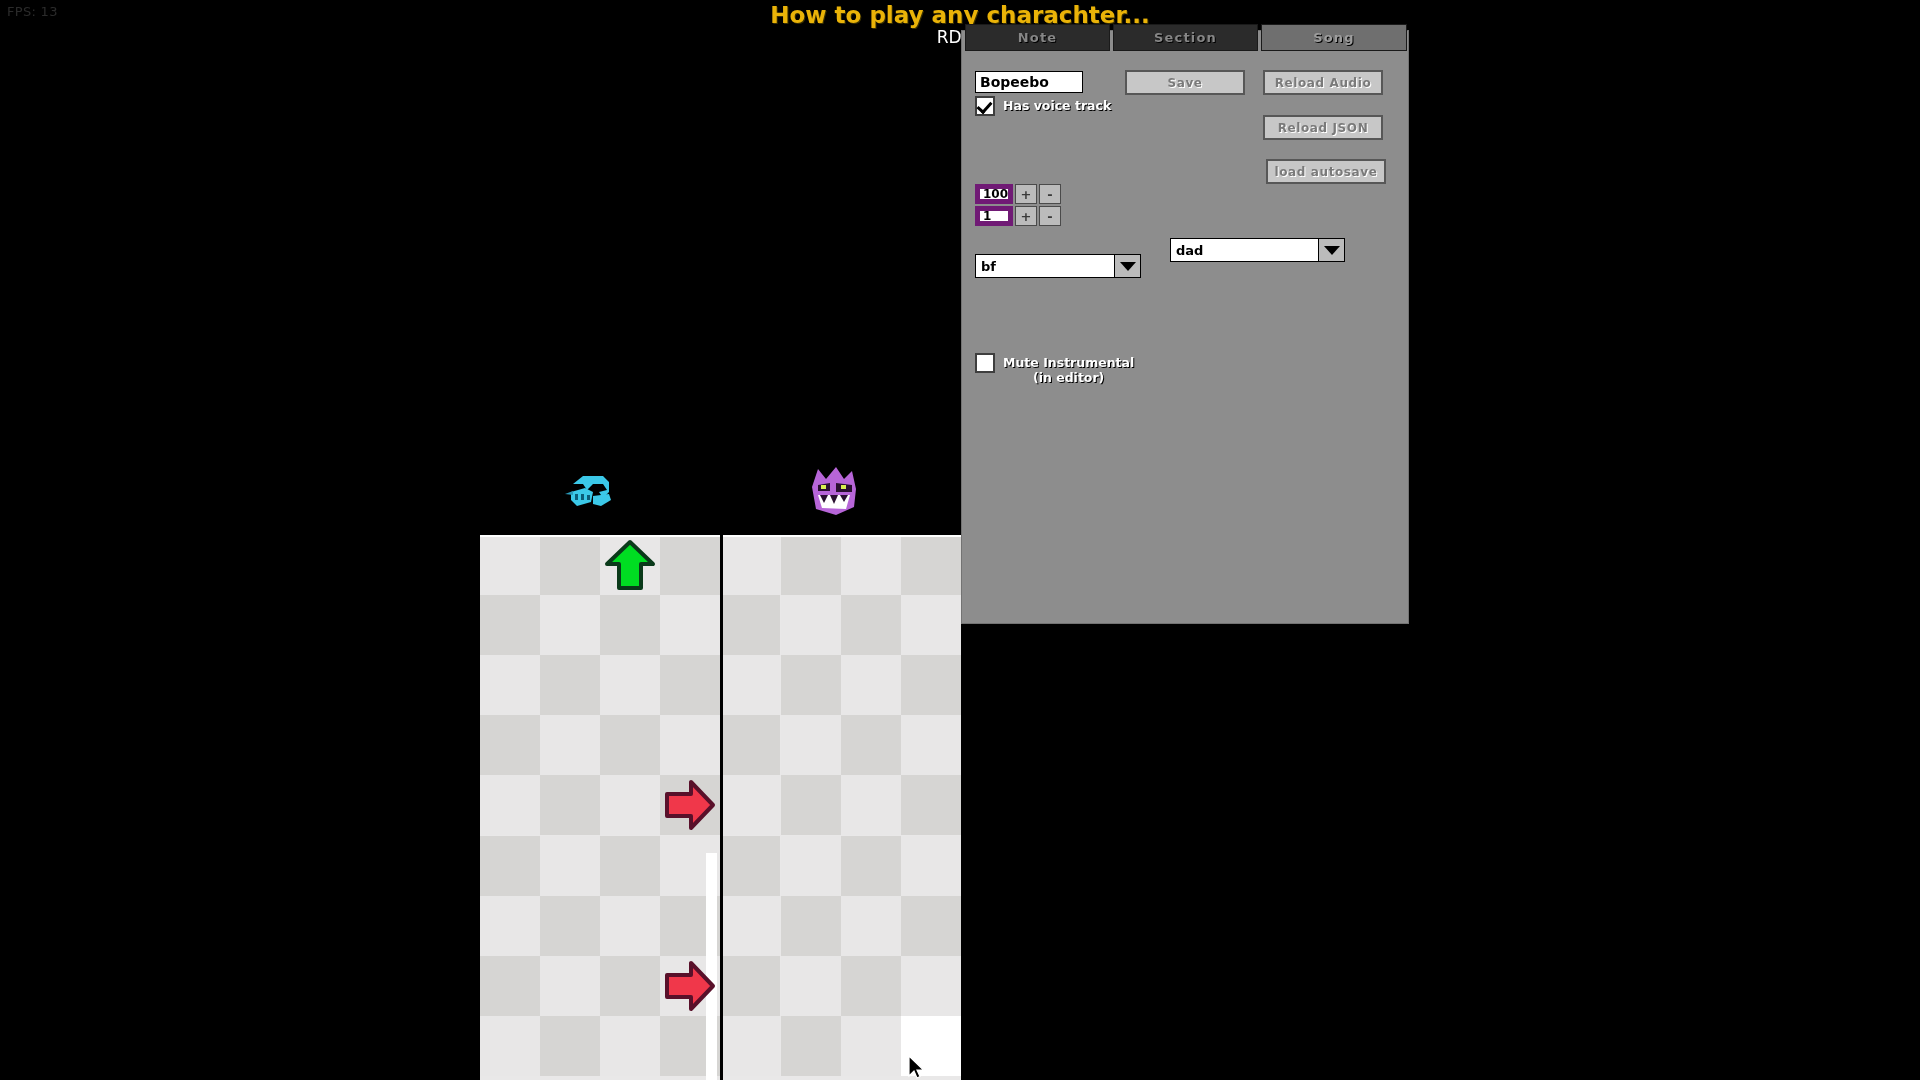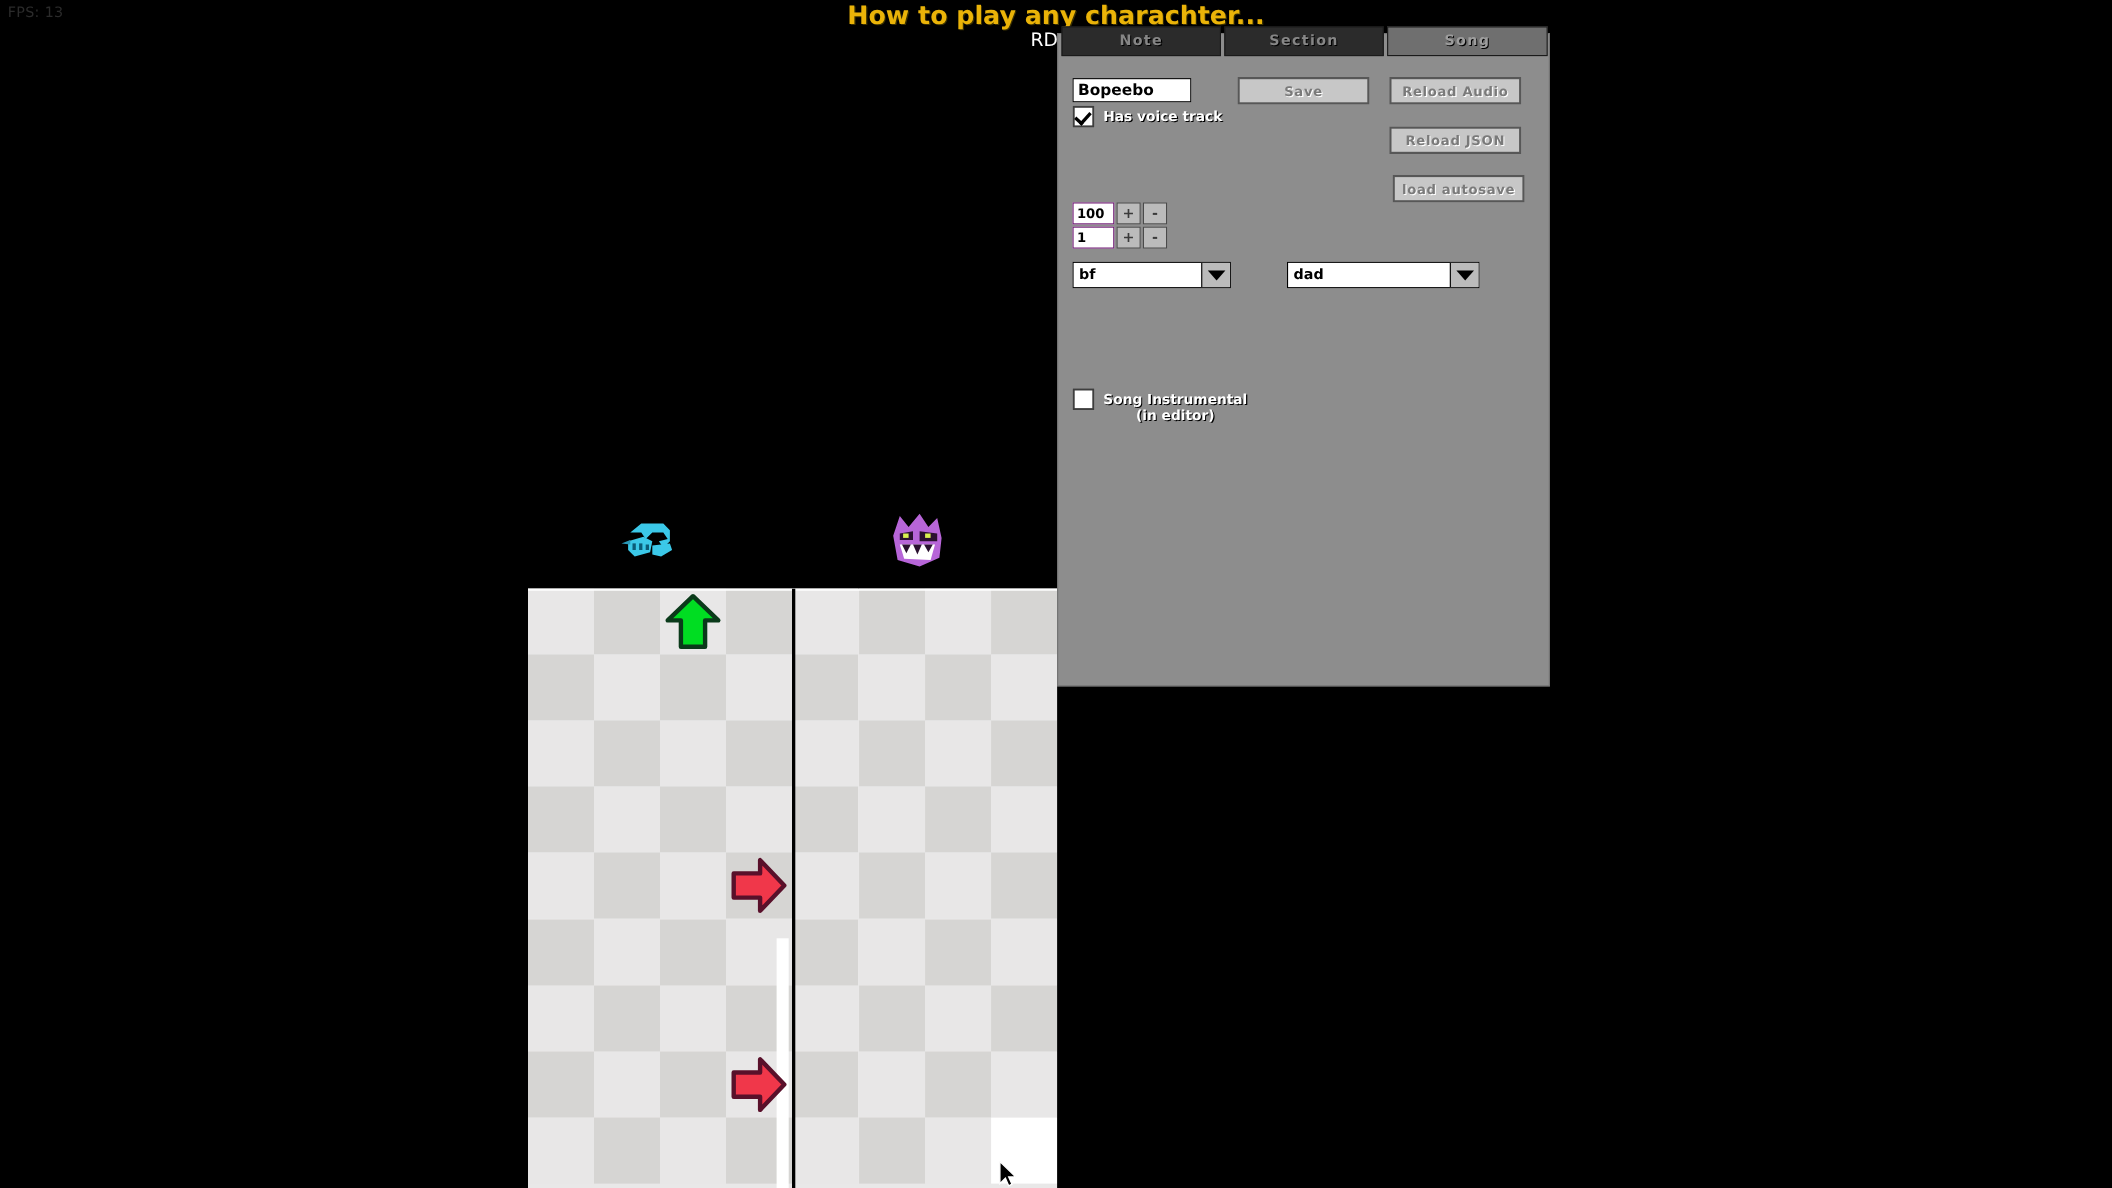--- a/index.html
+++ b/index.html
@@ -281,21 +281,21 @@
   
   .stepper {
     position: absolute;
     display: flex;
     align-items: stretch;
     height: 20px;
   }
   .stepper .val {
     width: 38px;
     background: #ffffff;
-    border: 1px solid #701a75;
+    border: 5px solid #701a75;
     box-sizing: border-box;
     font-family: "DejaVu Sans", sans-serif;
     font-weight: bold;
     font-size: 12px;
     color: #000000;
     display: flex;
     align-items: center;
     padding-left: 3px;
   }
   .stepper .sbtn {
@@ -348,21 +348,21 @@
     justify-content: center;
     box-sizing: border-box;
   }
   .dd-arrow i {
     display: block;
     width: 0; height: 0;
     border-left: 8px solid transparent;
     border-right: 8px solid transparent;
     border-top: 9px solid #000000;
   }
-  #dd-player   { left: 13px;  width: 144px; top: 207px; }
+  #dd-player   { left: 13px;  width: 166px; top: 223px; }
   #dd-opponent { left: 208px; width: 175px; top: 207px; }
 </style>
 </head>
 <body>
 
 <div id="stage">
 
   <div id="fps-counter">FPS: 13</div>
 
   <div id="song-title">How to play any charachter...</div>
@@ -561,18 +561,18 @@
 
     <div class="dropdown" id="dd-opponent">
       <div class="dd-value">dad</div>
       <div class="dd-arrow">
           <i></i>
         </div>
     </div>
 
     <div class="checkbox-row" id="chk-mute-instr">
       <div class="checkbox-box"></div>
-      <div class="checkbox-label">Song Instrumental
+      <div class="checkbox-label">Mute Instrumental
 (in editor)</div>
     </div>
 
   </div>
 </div>
 
 </body></html>

